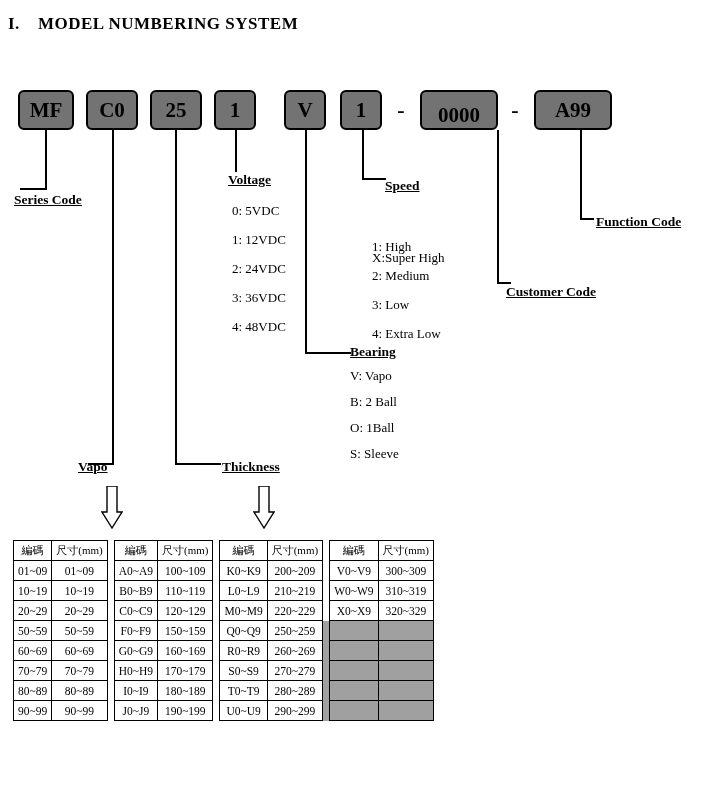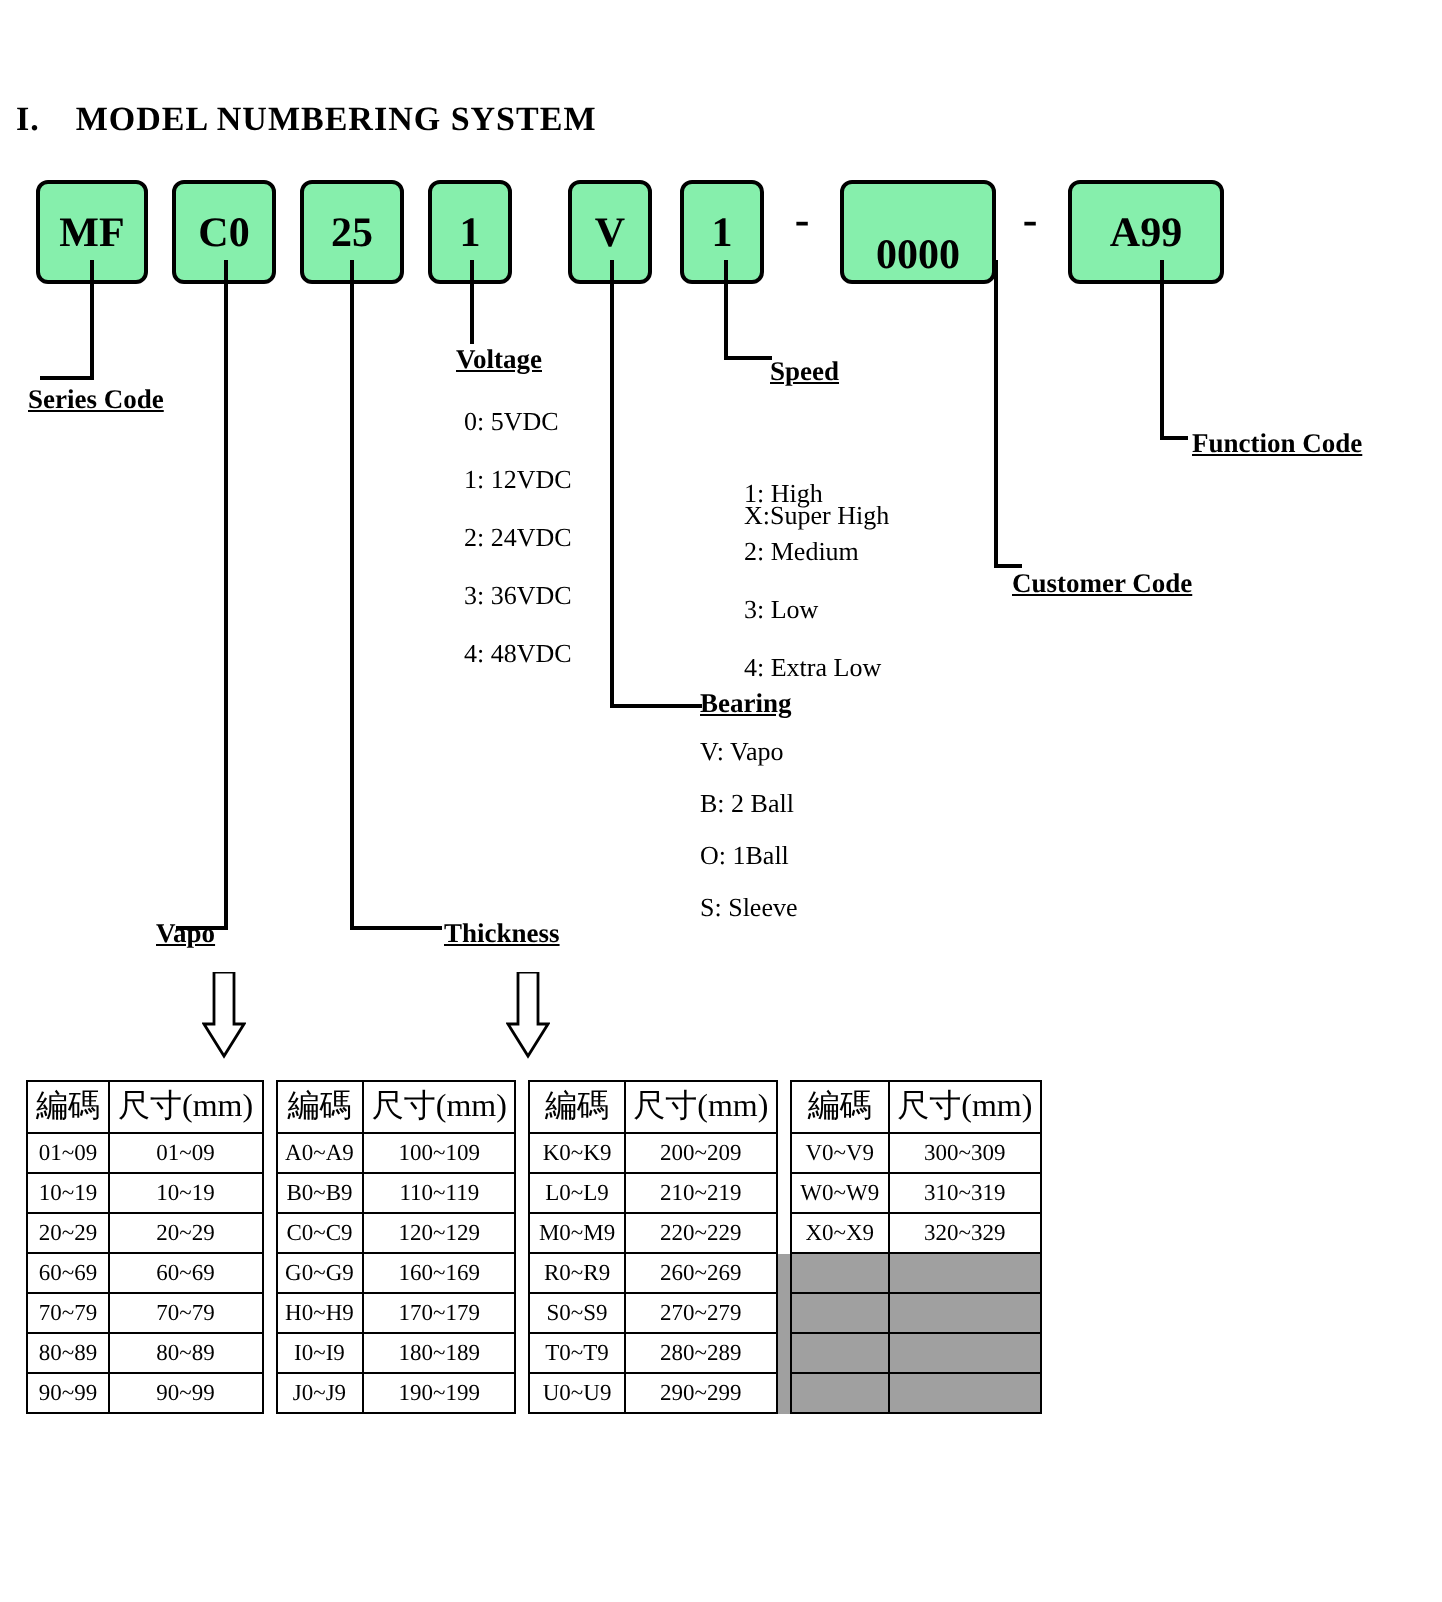--- a/index.html
+++ b/index.html
@@ -13,37 +13,36 @@
   }
   #root { position:relative; width:721px; height:801px; }
 
   .title {
     position:absolute;
     left:8px; top:14px;
     font-family:"Liberation Serif", serif;
     font-weight:bold;
     font-size:17px;
     letter-spacing:0.5px;
-    margin-top:36px;
   }
   .title .num { margin-right:18px; }
 
   
   .codebox {
     position:absolute;
     border:2px solid #000;
     border-radius:6px;
-    background:#86efac;
+    background:#737373;
     display:flex;
     align-items:center;
     justify-content:center;
     font-family:"Liberation Serif", serif;
     font-weight:bold;
     font-size:21px;
-    height:52px;
+    height:40px;
     top:90px;
     box-sizing:border-box;
   }
   .dash {
     position:absolute;
     top:90px;
     height:40px;
     display:flex;
     align-items:center;
     justify-content:center;
@@ -81,21 +80,21 @@
     font-family:"Liberation Serif", serif;
     font-size:11.5px;
   }
   .tbl td {
     border:1px solid #000;
     text-align:center;
     padding:2px 4px;
     height:15px;
     white-space:nowrap;
   }
-  .tbl td.hdr { font-size:16px;margin-left:40px; }
+  .tbl td.hdr { font-size:11px;margin-left:40px; }
   .tbl td.blank { border:1px solid #000; background:#a0a0a0; }
   .tbl td.gapcol { border:none; background:#fff; width:6px; padding:0; }
   .tbl td.gapcol-fill { border:none; background:#a0a0a0; width:6px; padding:0; }
 </style>
 </head>
 <body>
 
 <div id="root">
 
   <div class="title">
@@ -238,20 +237,33 @@
           <td>C0~C9</td>
           <td>120~129</td>
           <td class="gapcol"></td>
           <td>M0~M9</td>
           <td>220~229</td>
           <td class="gapcol"></td>
           <td>X0~X9</td>
           <td>320~329</td>
         </tr>
         <tr>
+          <td>50~59</td>
+          <td>50~59</td>
+          <td class="gapcol"></td>
+          <td>F0~F9</td>
+          <td>150~159</td>
+          <td class="gapcol"></td>
+          <td>Q0~Q9</td>
+          <td>250~259</td>
+          <td class="gapcol-fill"></td>
+          <td class="blank"></td>
+          <td class="blank"></td>
+        </tr>
+        <tr>
           <td>60~69</td>
           <td>60~69</td>
           <td class="gapcol"></td>
           <td>G0~G9</td>
           <td>160~169</td>
           <td class="gapcol"></td>
           <td>R0~R9</td>
           <td>260~269</td>
           <td class="gapcol-fill"></td>
           <td class="blank"></td>

